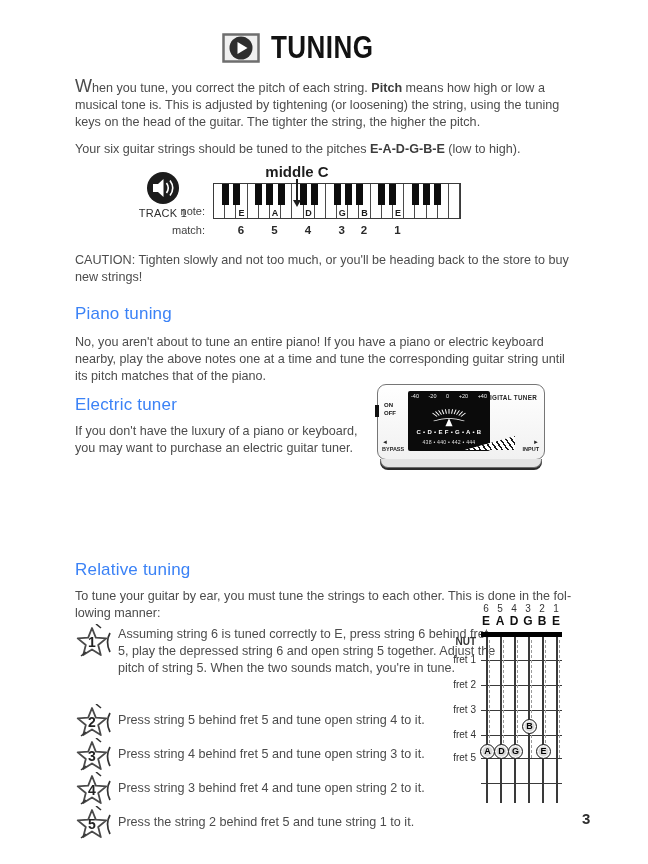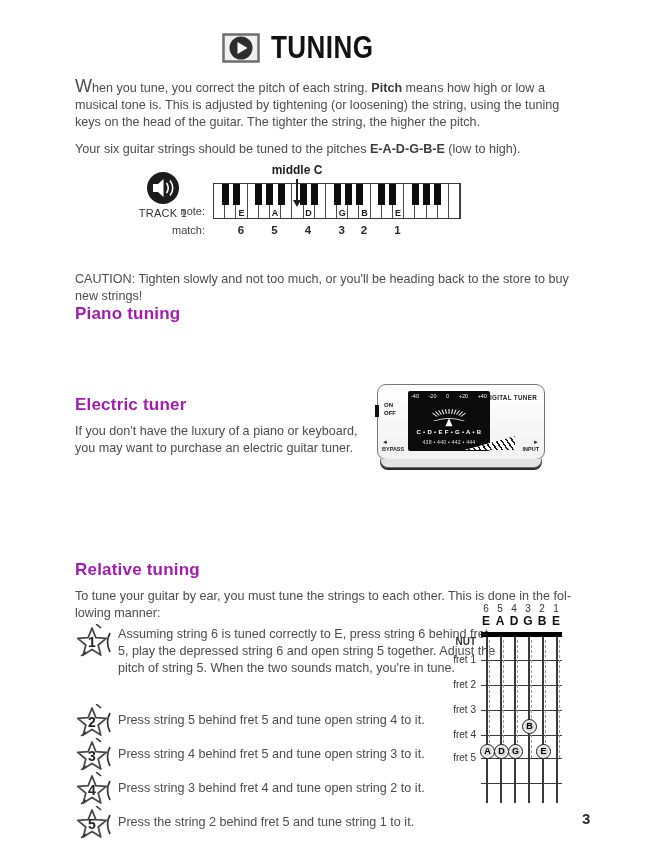--- a/index.html
+++ b/index.html
@@ -1,33 +1,33 @@
 <!DOCTYPE html>
 <html><head>
 <meta charset="utf-8">
 <style>
   html,body{margin:0;padding:0;background:#e8e8e8;}
   .page{position:relative;width:648px;height:864px;background:#ffffff;margin:0 auto;
         font-family:"Liberation Sans","DejaVu Sans",sans-serif;color:#4c4c4c;overflow:hidden;}
   .abs{position:absolute;}
   .body-text{font-size:12.6px;line-height:17.2px;color:#4c4c4c;}
   .b{font-weight:bold;color:#3c3c3c;}
-  .heading{font-size:17px;font-weight:bold;color:#a21caf;letter-spacing:.2px;}
+  .heading{font-size:17px;font-weight:normal;color:#3b82f6;letter-spacing:.2px;}
   
   .title-wrap{position:absolute;top:30px;left:0;width:648px;display:flex;justify-content:center;align-items:center;gap:11px;transform:translateX(-17px);}
   .title-text{font-size:31px;font-weight:800;color:#121212;display:inline-block;transform:scaleX(.84);transform-origin:left center;letter-spacing:.5px;}
   
   .kb{position:absolute;left:213px;top:183px;width:248px;height:36px;border:1px solid #3a3a3a;display:flex;background:#fff;box-sizing:border-box;}
   .wkey{flex:1;border-right:1px solid #4a4a4a;position:relative;background:#fff;}
   .wkey:last-child{border-right:none;}
   .klabel{position:absolute;bottom:0px;left:0;right:0;text-align:center;font-size:9px;font-weight:bold;color:#1a1a1a;}
   .bkey{position:absolute;top:0;width:7px;height:21px;background:#0d0d0d;z-index:2;}
   .snum{position:absolute;top:0;width:16px;text-align:center;font-size:11.5px;font-weight:bold;color:#2a2a2a;}
   .cap{font-size:11px;color:#3f3f3f;text-align:right;}
-  .mc-label{font-size:12px;font-weight:bold;color:#1d1d1d;text-align:center;}
+  .mc-label{font-size:15px;font-weight:bold;color:#1d1d1d;text-align:center;}
   .mc-arrow-line{width:2px;height:21px;background:#1d1d1d;margin-left:3px;}
   .mc-arrow-head{width:0;height:0;border-left:4px solid transparent;border-right:4px solid transparent;border-top:7px solid #1d1d1d;}
   .track-label{font-size:11px;color:#2e2e2e;text-align:center;letter-spacing:.3px;}
   
   .tuner{position:absolute;left:377px;top:384px;width:168px;height:88px;}
   .tuner-body{position:absolute;left:0;top:0;width:168px;height:76px;border:1.5px solid #767676;border-radius:9px;
               background:linear-gradient(#ffffff,#f1f1f1);box-sizing:border-box;}
   .tuner-base{position:absolute;left:3px;top:75px;width:160px;height:8px;background:#e3e3e3;border:1px solid #6b6b6b;
               border-top:none;border-radius:0 0 8px 8px;box-shadow:0 2px 0 #2a2a2a;}
   .tuner-display{position:absolute;left:31px;top:7px;width:82px;height:60px;background:#0b0b0b;border-radius:2px;}
@@ -152,23 +152,24 @@
   <div class="abs cap" style="left:151px;top:224px;width:54px;">match:</div>
   <div class="abs" style="left:213px;top:224px;width:248px;height:14px;" id="string-nums">
       <span class="snum" style="left: 19.9545px;">6</span>
       <span class="snum" style="left: 53.5px;">5</span>
       <span class="snum" style="left: 87.0455px;">4</span>
       <span class="snum" style="left: 120.591px;">3</span>
       <span class="snum" style="left: 142.955px;">2</span>
       <span class="snum" style="left: 176.5px;">1</span>
     </div>
 
-  <div class="abs body-text" style="left:75px;top:271px;width:504px;">CAUTION: Tighten slowly and not too much, or you'll be heading back to the store to buy new strings!</div>
+  <div class="abs body-text" style="left:75px;top:252px;width:504px;">CAUTION: Tighten slowly and not too much, or you'll be heading back to the store to buy new strings!</div>
 
   <div class="abs heading" style="left:75px;top:304px;">Piano tuning</div>
+  <div class="abs body-text" style="left:75px;top:334px;width:504px;">No, you aren't about to tune an entire piano! If you have a piano or electric keyboard nearby, play the above notes one at a time and tune the corresponding guitar string until its pitch matches that of the piano.</div>
 
   <div class="abs heading" style="left:75px;top:395px;">Electric tuner</div>
   <div class="abs body-text" style="left:75px;top:423px;width:302px;">If you don't have the luxury of a piano or keyboard, you may want to purchase an electric guitar tuner.</div>
 
   <div class="tuner">
     <div class="tuner-body"></div>
     <div class="tuner-base"></div>
     <div class="switch-nub"></div>
     <div class="onoff">
       <div>ON</div>

